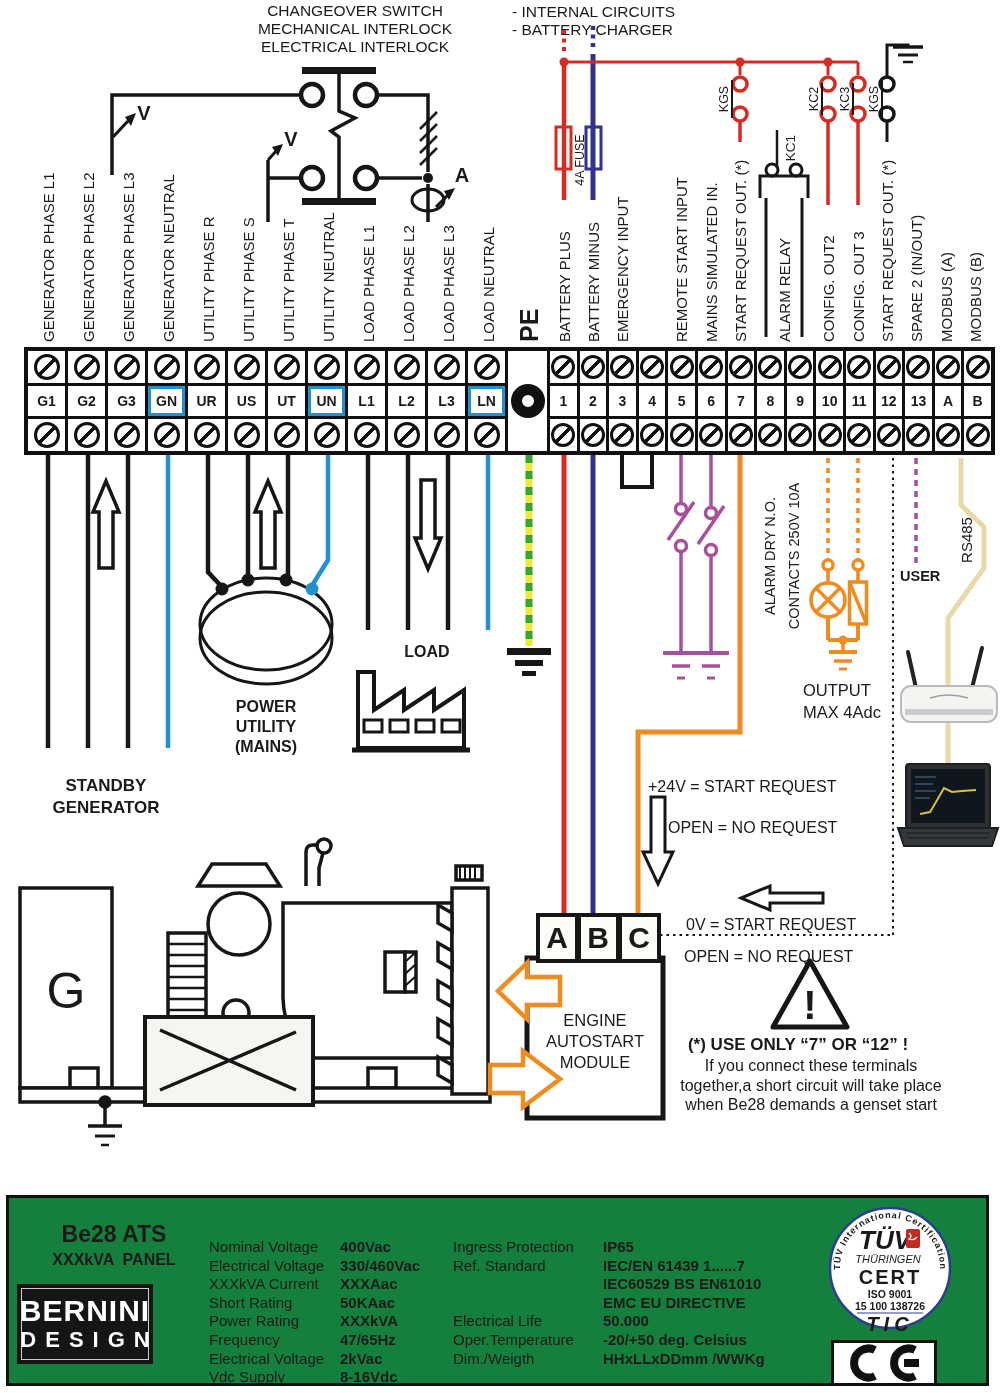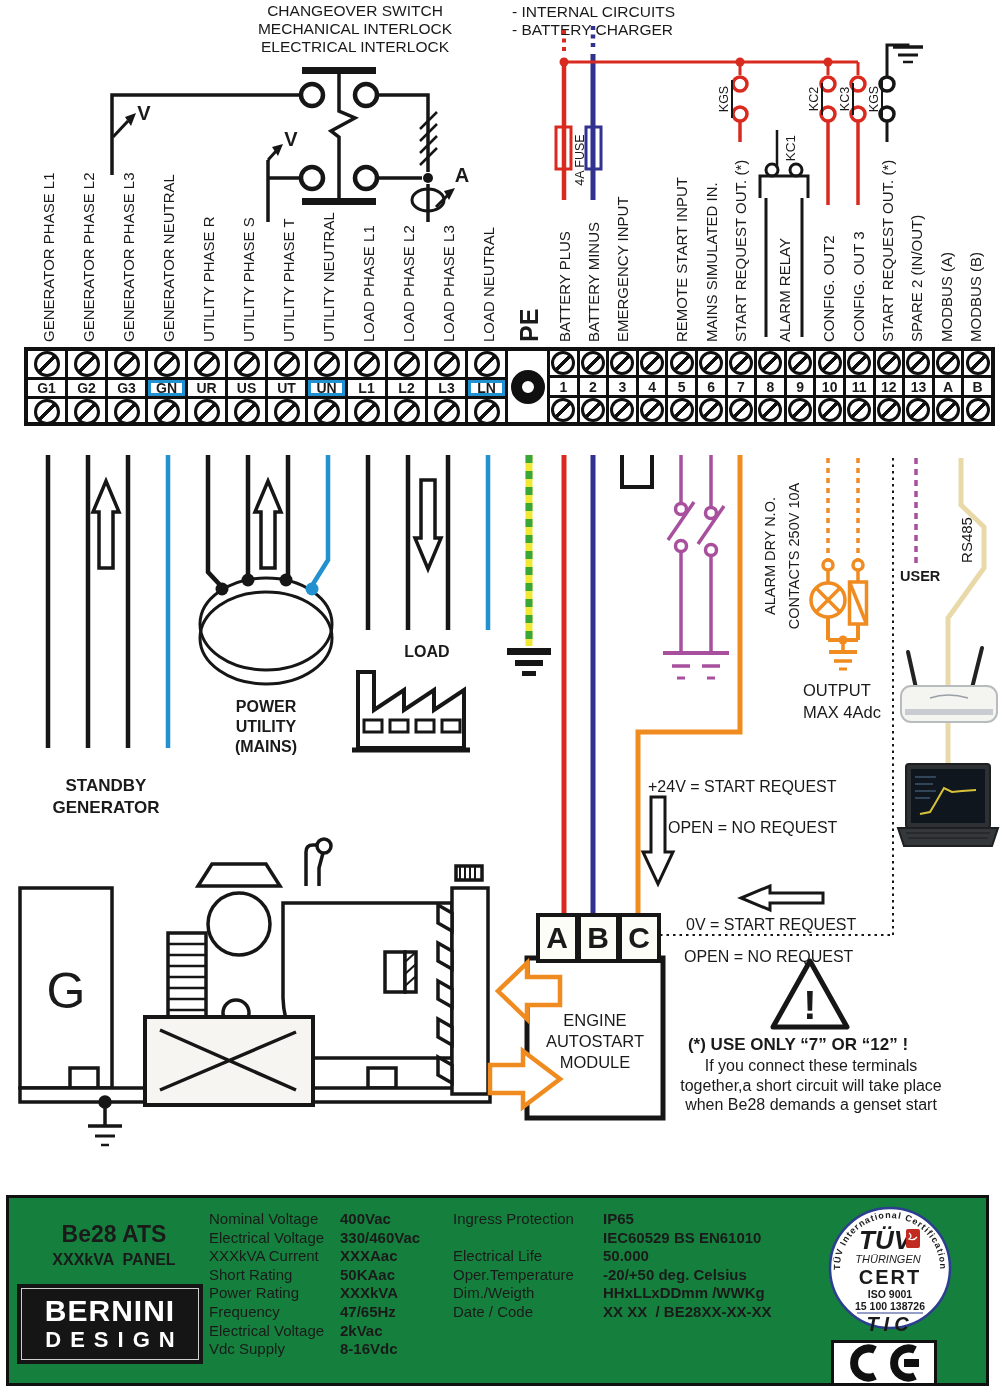--- a/index.html
+++ b/index.html
@@ -2,21 +2,21 @@
 <html><head>
 <meta charset="utf-8">
 <style>
   html,body{margin:0;padding:0;background:#fff}
   .stage{position:relative;width:1000px;height:1393px;background:#fff;overflow:hidden;
          font-family:"Liberation Sans","DejaVu Sans",sans-serif;color:#1a1a1a}
   svg.layer{position:absolute;left:0;top:0;pointer-events:none}
   svg text{font-family:"Liberation Sans","DejaVu Sans",sans-serif;fill:#1a1a1a}
 
   
-  .strip{position:absolute;left:24px;top:347px;width:971px;height:79px;border:4px solid #101010;
+  .strip{position:absolute;left:24px;top:347px;width:971px;height:108px;border:4px solid #101010;
          background:#fff;display:flex;box-sizing:border-box;z-index:2}
   .cell{box-sizing:border-box;border-right:3px solid #101010;display:flex;flex-direction:column;min-width:0}
   .cell.lc{flex:0 0 40px}
   .cell.pe{flex:0 0 42px;justify-content:center;align-items:center}
   .cell.rc{flex:1 1 0}
   .cell:last-child{border-right:none}
   .screw{flex:1;display:grid;place-items:center}
   .screw.t{border-bottom:3px solid #101010}
   .screw::before{content:"";width:20px;height:20px;border:3px solid #101010;border-radius:50%;
      background:linear-gradient(135deg,transparent 44%,#101010 44%,#101010 56%,transparent 56%)}
@@ -25,26 +25,26 @@
          font-size:14px;font-weight:bold;white-space:nowrap}
   .desig.hl{box-shadow:inset 0 0 0 3px #2191d0}
   .cell.pe::before{content:"";width:12px;height:12px;border:11px solid #101010;border-radius:50%}
 
   
   .panel{position:absolute;left:6px;top:1195px;width:983px;height:191px;border:3px solid #101010;
          box-sizing:border-box;background:#15803d;z-index:2}
   .ptitle{position:absolute;left:10px;top:22px;width:190px;text-align:center;line-height:1.3}
   .ptitle .t1{font-size:23px;font-weight:bold}
   .ptitle .t2{font-size:16px;font-weight:bold;white-space:pre}
-  .logo{position:absolute;left:8px;top:86px;width:186px;height:80px;background:#151515;
+  .logo{position:absolute;left:8px;top:86px;width:136px;height:80px;background:#151515;
         box-shadow:inset 0 0 0 4px #151515, inset 0 0 0 5px #cfcfcf;
         display:flex;flex-direction:column;align-items:center;justify-content:center}
   .logo .b1{color:#fff;font-size:30px;font-weight:bold;letter-spacing:1px;line-height:1.05}
   .logo .b2{color:#fff;font-size:22px;font-weight:700;letter-spacing:9px;padding-left:9px;line-height:1.2}
-  .specs{position:absolute;top:12px;font-size:15px;line-height:18.6px}
+  .specs{position:absolute;top:40px;font-size:15px;line-height:18.6px}
   .specs.sl{left:200px;width:246px}
   .specs.sm{left:444px;width:340px}
   .srow{display:flex;white-space:pre}
   .sl .slab{flex:0 0 131px}
   .sm .slab{flex:0 0 150px}
   .sval{font-weight:bold}
   .tuv{position:absolute;left:796px;top:2px}
   .cebox{position:absolute;left:822px;top:142px;width:106px;height:46px;border:3px solid #101010;
          box-sizing:border-box;display:grid;place-items:center;background:#fff}
 </style>
@@ -206,25 +206,26 @@
       <div class="srow"><span class="slab">Electrical Voltage</span><span class="sval">330/460Vac</span></div>
       <div class="srow"><span class="slab">XXXkVA Current</span><span class="sval">XXXAac</span></div>
       <div class="srow"><span class="slab">Short Rating</span><span class="sval">50KAac</span></div>
       <div class="srow"><span class="slab">Power Rating</span><span class="sval">XXXkVA</span></div>
       <div class="srow"><span class="slab">Frequency</span><span class="sval">47/65Hz</span></div>
       <div class="srow"><span class="slab">Electrical Voltage</span><span class="sval">2kVac</span></div>
       <div class="srow"><span class="slab">Vdc Supply</span><span class="sval">8-16Vdc</span></div>
     </div>
     <div class="specs sm">
       <div class="srow"><span class="slab">Ingress Protection</span><span class="sval">IP65</span></div>
+      <div class="srow"><span class="slab">Ref. Standard</span><span class="sval">IEC/EN 61439 1......7</span></div>
       <div class="srow"><span class="slab"></span><span class="sval">IEC60529 BS EN61010</span></div>
+      <div class="srow"><span class="slab"></span><span class="sval">EMC EU DIRECTIVE</span></div>
       <div class="srow"><span class="slab">Electrical Life</span><span class="sval">50.000</span></div>
       <div class="srow"><span class="slab">Oper.Temperature</span><span class="sval">-20/+50 deg. Celsius</span></div>
       <div class="srow"><span class="slab">Dim./Weigth</span><span class="sval">HHxLLxDDmm /WWKg</span></div>
-      <div class="srow"><span class="slab">Date / Code</span><span class="sval">XX XX  / BE28XX-XX-XX</span></div>
     </div>
 
     <svg class="tuv" width="170" height="140" viewBox="0 0 170 140">
       <circle cx="85" cy="68" r="60" fill="#fff" stroke="#2c3e8f" stroke-width="2.5"></circle>
       <defs>
           <path id="tuvarc" d="M 36.7,80.9 A 50,50 0 1 1 133.3,80.9" fill="none"></path>
         </defs>
       <text font-size="9" font-weight="bold" fill="#2c3e8f" letter-spacing="1">
         <textPath href="#tuvarc" startOffset="50%" text-anchor="middle">TÜV International Certification</textPath>
       </text>

